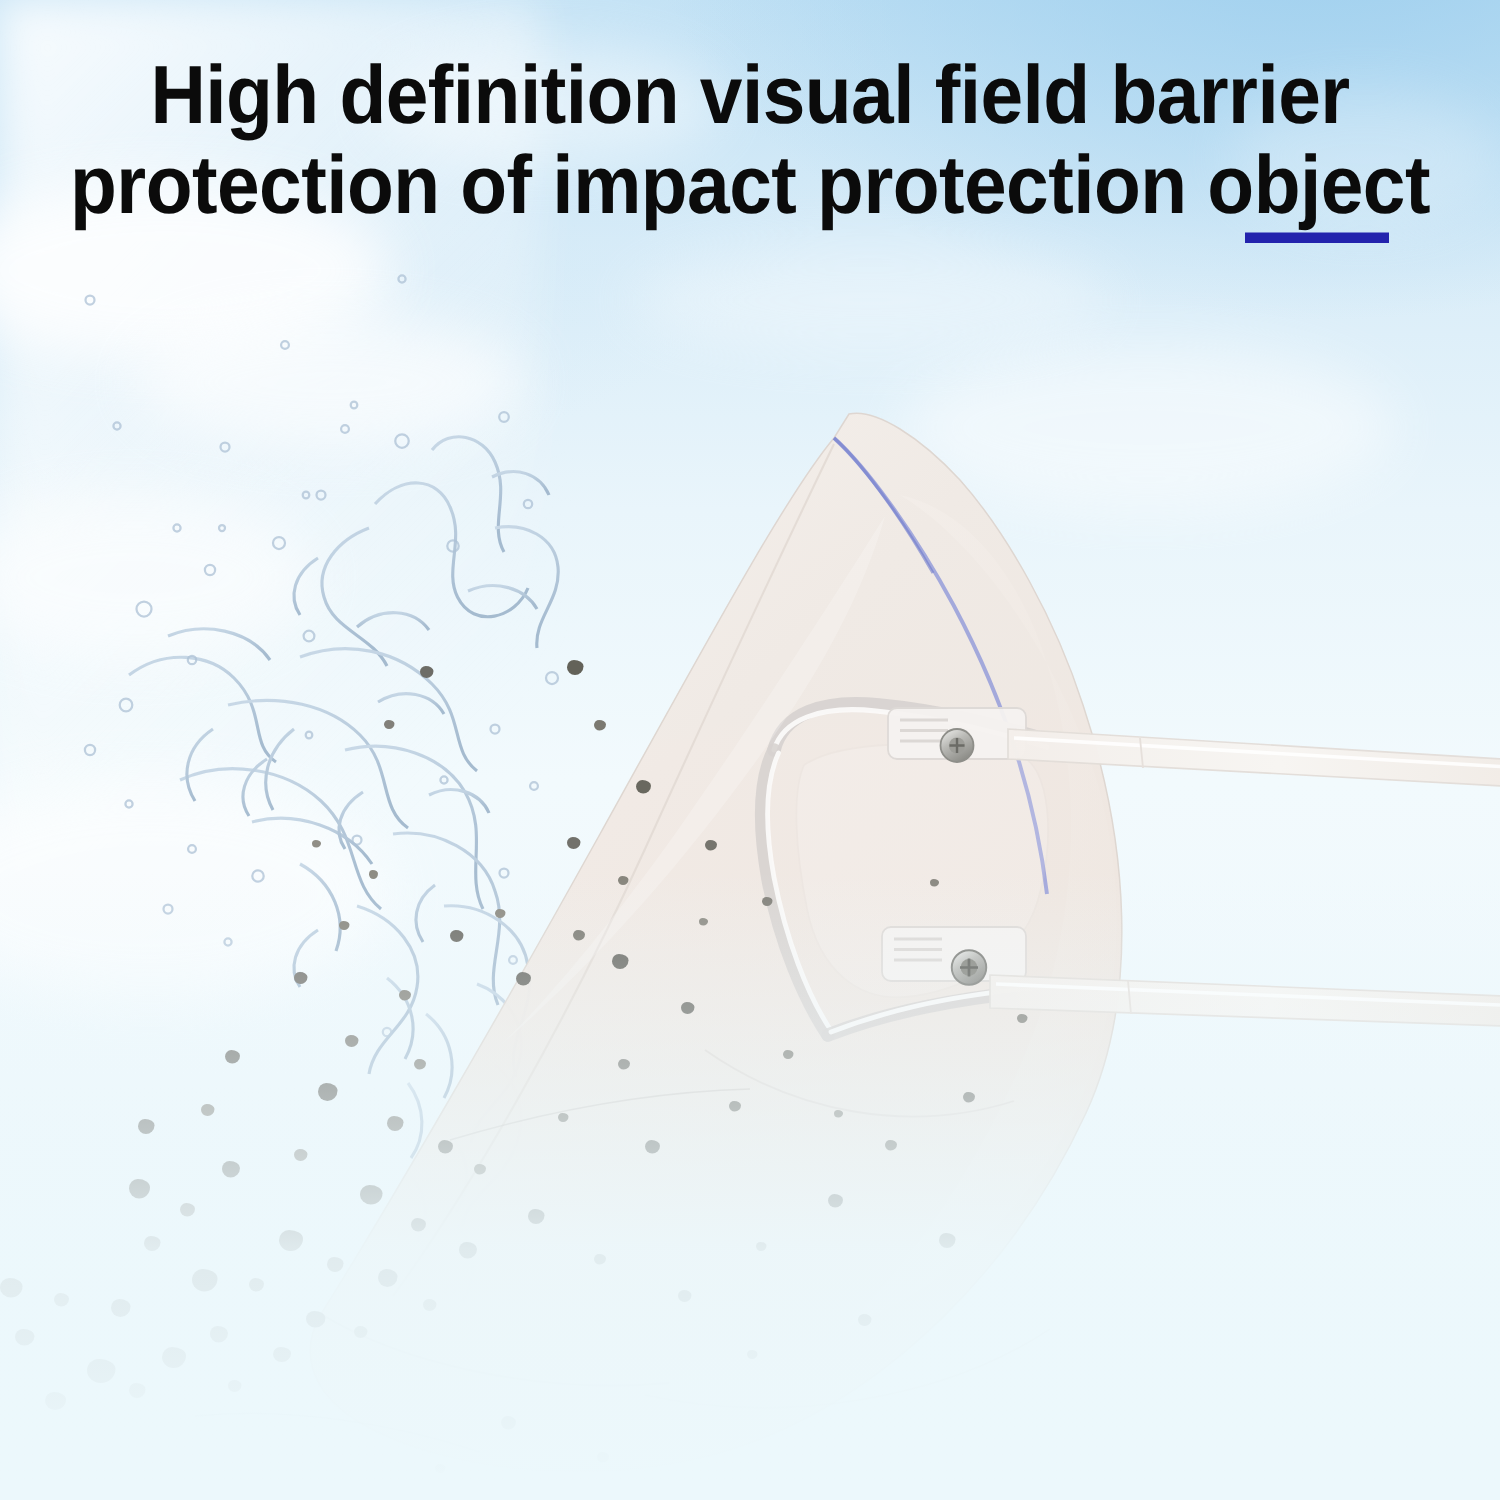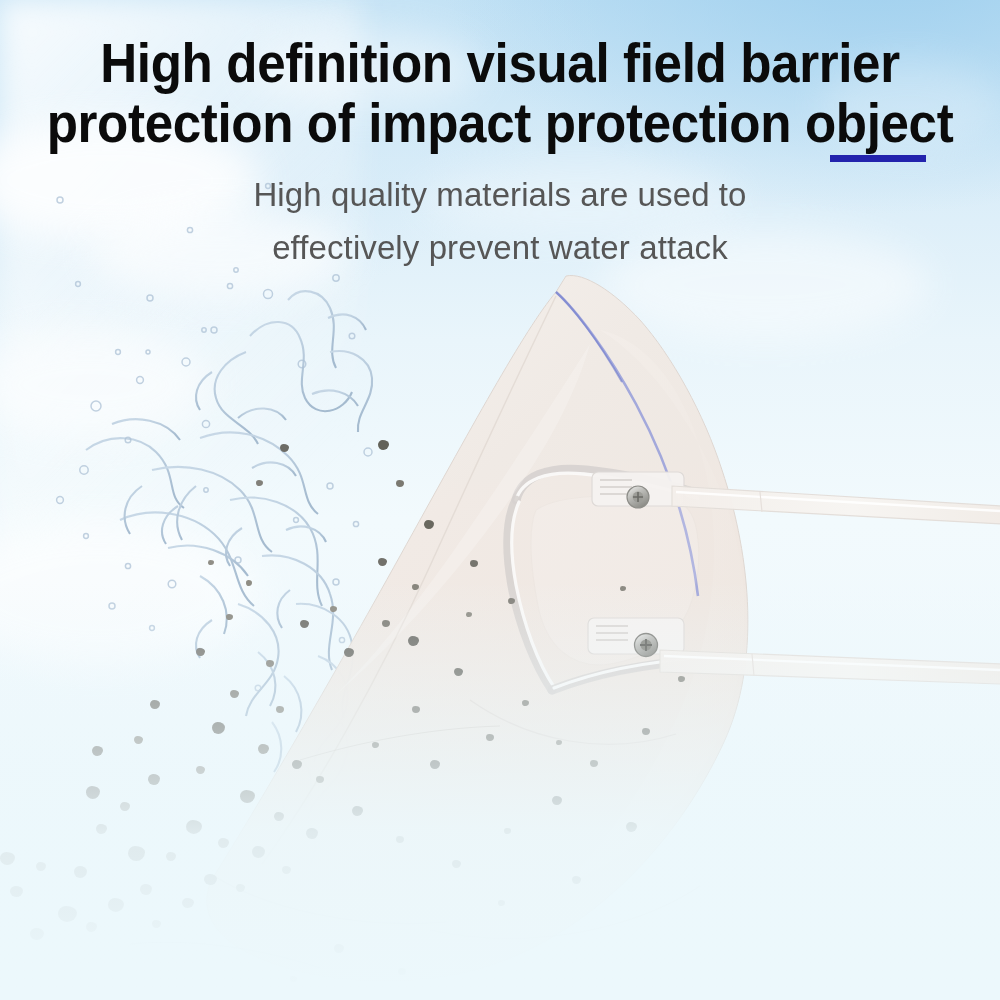--- a/index.html
+++ b/index.html
@@ -390,17 +390,15 @@
     <div class="rock" style="left:642px; top:728px; width:8px;  height:7px;  background:#77756e;"></div>
     <div class="rock" style="left:678px; top:676px; width:7px;  height:6px;  background:#85837b;"></div>
     <div class="rock" style="left:556px; top:740px; width:6px;  height:5px;  background:#8d8b83;"></div>
     <div class="rock" style="left:466px; top:612px; width:6px;  height:5px;  background:#8e8c84;"></div>
     <div class="rock" style="left:620px; top:586px; width:6px;  height:5px;  background:#8a8880;"></div>
   </div>
 
   <div class="headline">High definition visual field barrier
 protection of impact protection object</div>
   <div class="accent-bar"></div>
-  <div class="subtitle">High quality materials are used to
-effectively prevent water attack</div>
 
   <div class="sky-bottom-wash"></div>
 </div>
 
 </body></html>

